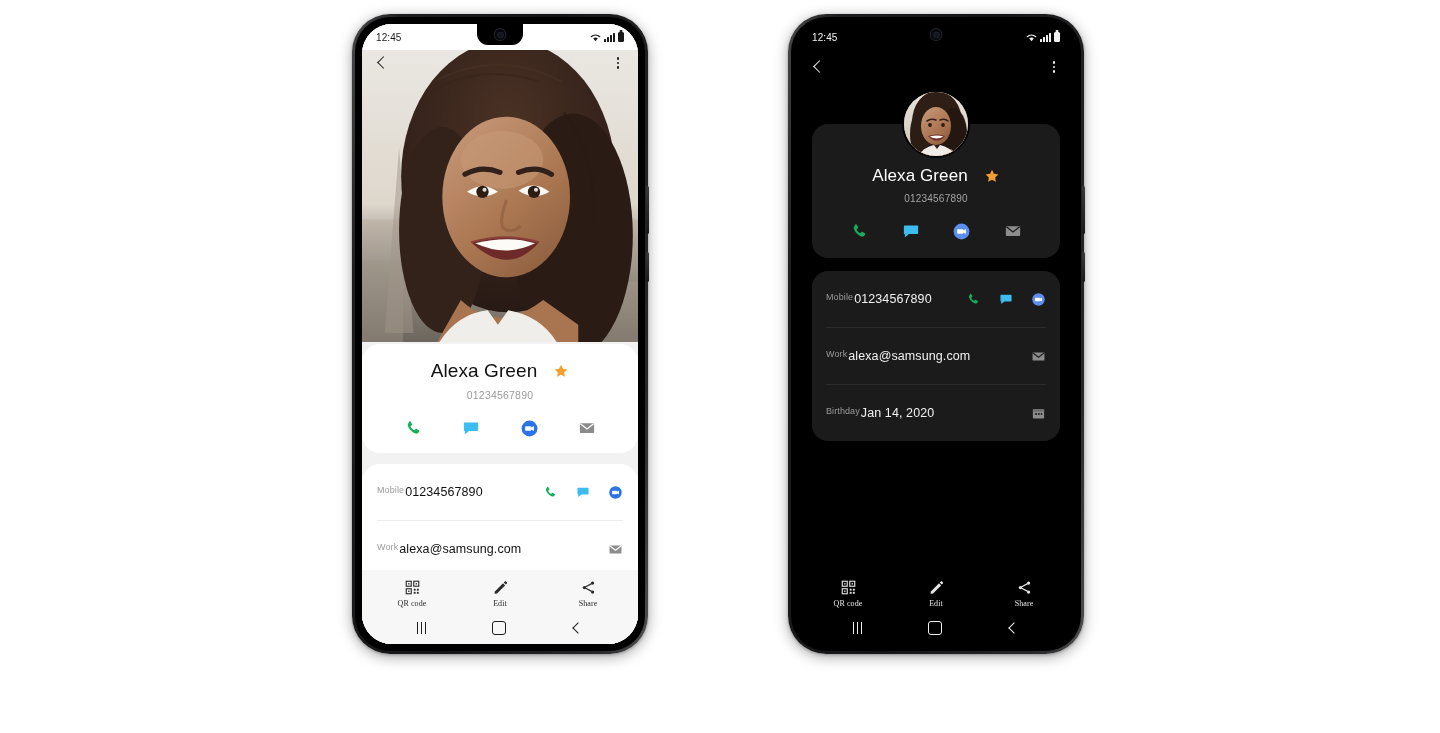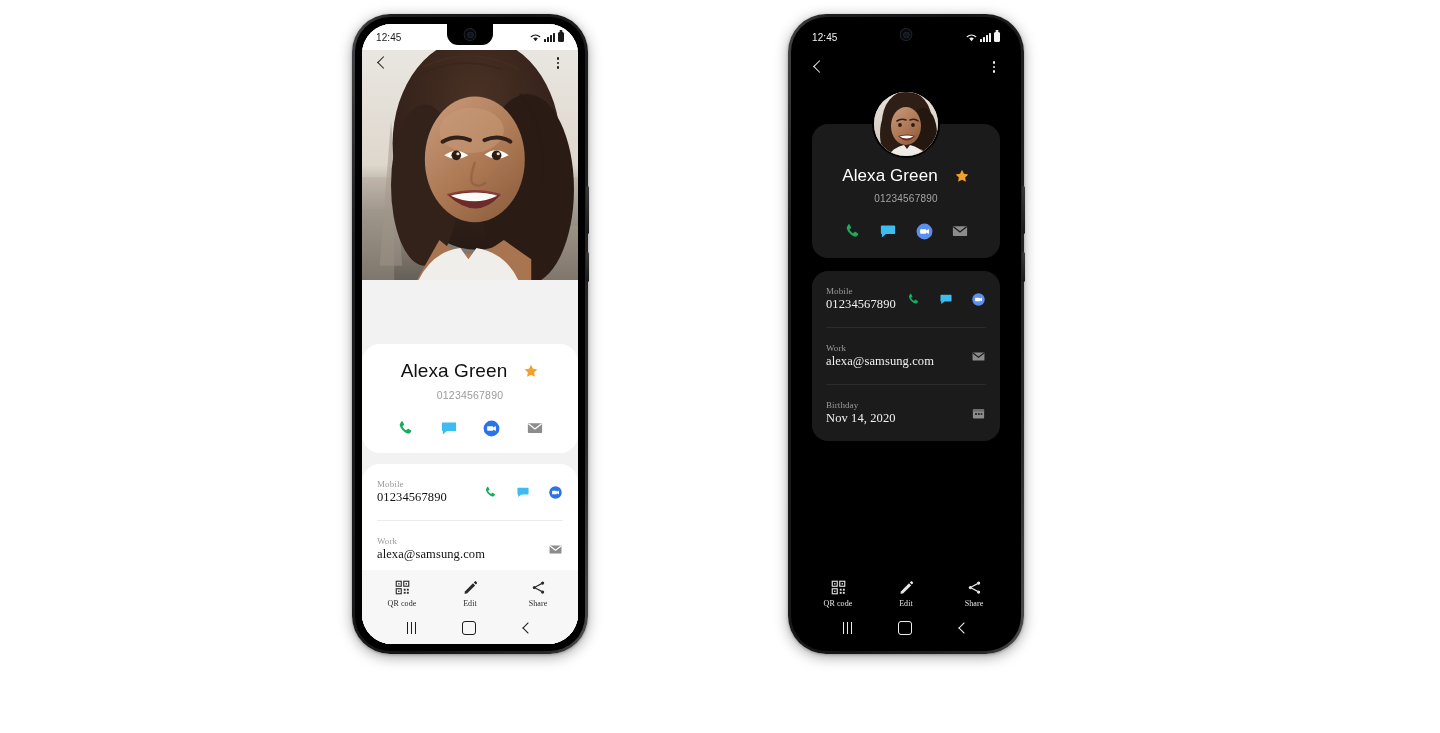--- a/index.html
+++ b/index.html
@@ -13,21 +13,21 @@
     height: 733px;
     position: relative;
     overflow: hidden;
     font-family: "Liberation Sans", sans-serif;
     -webkit-font-smoothing: antialiased;
   }
 
   
   .phone {
     position: absolute;
-    width: 236px;
+    width: 296px;
     height: 640px;
     border-radius: 38px;
     background: linear-gradient(100deg, #4a4a4c 0%, #1d1d1f 12%, #141416 50%, #27272a 88%, #505053 100%);
     box-sizing: border-box;
     box-shadow: 0 3px 14px rgba(0,0,0,.35), 0 1px 3px rgba(0,0,0,.25);
   }
   .phone.left  { left: 352px; top: 14px; }
   .phone.right { left: 788px; top: 14px; }
 
   .bezel {
@@ -213,21 +213,21 @@
     padding: 0 15px;
     flex: 1 1 auto;
   }
   .detail-row{
     display:flex; align-items:center; justify-content:space-between;
     padding: 11px 0 11px;
     border-bottom: 1px solid #ececec;
     min-height: 34px;
   }
   .detail-row:last-child{ border-bottom:none; }
-  .detail-left{ display:flex; flex-direction:column; gap:1px;font-family:Liberation Serif, serif; }
+  .detail-left{ display:flex; gap:1px; }
   .detail-label{ font-size:9px; color:#9b9b9b; letter-spacing:.1px; }
   .detail-value{ font-size:12.5px; color:#111; letter-spacing:.1px; }
   .detail-icons{ display:flex; align-items:center; gap:18px; }
   .dark .detail-row{ border-bottom-color:#2b2b2b; }
   .dark .detail-label{ color:#9a9a9a; }
   .dark .detail-value{ color:#f1f1f1; }
 
   
   .bottombar{
     position:absolute; left:0;right:0;bottom:0;
@@ -684,21 +684,21 @@
               <svg viewBox="0 0 24 24" width="15" height="15">
                 <rect x="2.5" y="5.5" width="19" height="13" rx="1" fill="#8C8C8C"></rect>
                 <path d="M3.2 6.4 12 13.2l8.8-6.8" stroke="#1b1b1b" stroke-width="1.7" fill="none"></path>
               </svg>
             </span>
           </div>
 
           <div class="detail-row">
             <span class="detail-left">
               <span class="detail-label">Birthday</span>
-              <span class="detail-value">Nov 14, 2020</span>
+              <span class="detail-value">Jan 14, 2020</span>
             </span>
             <span class="detail-icons">
               <svg viewBox="0 0 24 24" width="15" height="15">
                 <rect x="3" y="5" width="18" height="15" rx="1.5" fill="#8C8C8C"></rect>
                 <rect x="3" y="5" width="18" height="4" fill="#6f6f6f"></rect>
                 <rect x="6.5" y="11.5" width="3" height="2.6" fill="#1b1b1b"></rect>
                 <rect x="11" y="11.5" width="3" height="2.6" fill="#1b1b1b"></rect>
                 <rect x="15.5" y="11.5" width="2.6" height="2.6" fill="#1b1b1b"></rect>
               </svg>
             </span>

